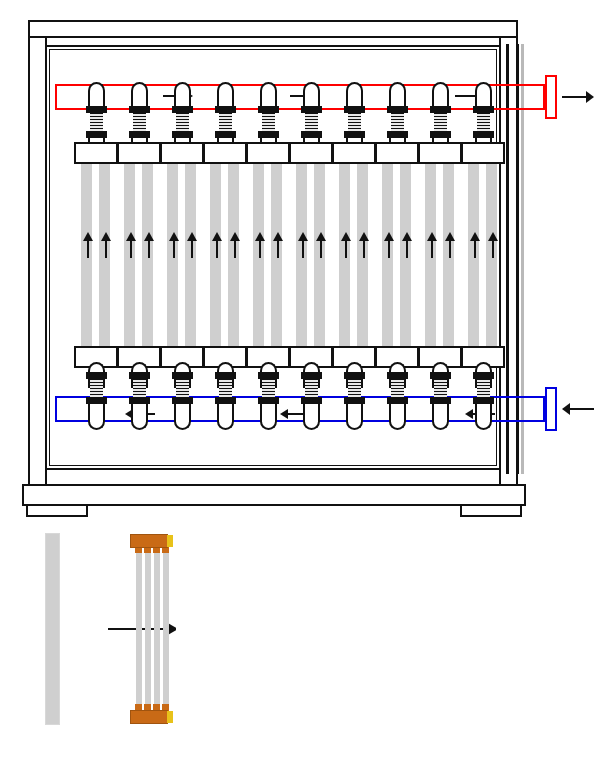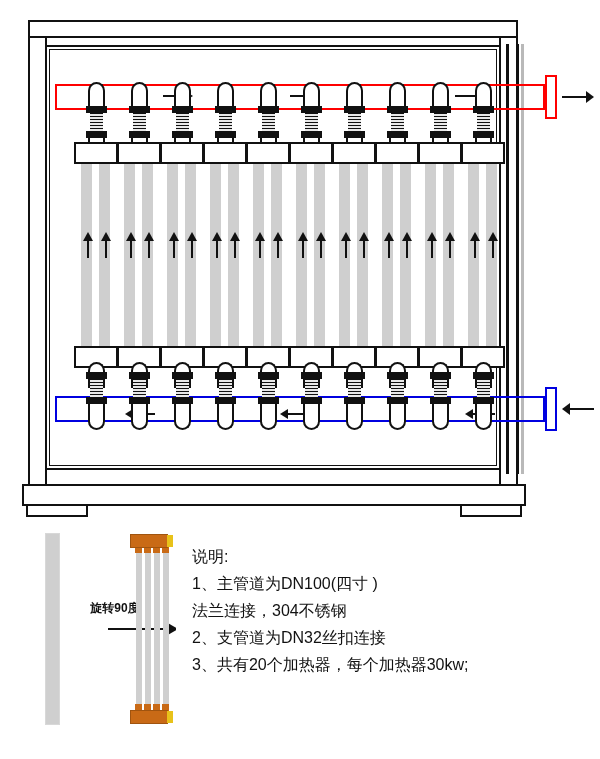--- a/index.html
+++ b/index.html
@@ -378,21 +378,20 @@
         <div class="cap dn" style="top:320px;"></div>
       </div>
     </div>
 
   <div class="flat-bar"></div>
 
   <svg class="arrow" style="left:108px;top:620px;" width="68" height="18">
     <line x1="0" y1="9" x2="58" y2="9" stroke="#111" stroke-width="2"></line>
     <polygon points="58,2 70,9 58,16" fill="#111"></polygon>
   </svg>
-  <div class="rot-label">旋转90度</div>
 
   <div class="mini">
     <div class="mtube" style="left:10px;"></div>
     <div class="mtube" style="left:19px;"></div>
     <div class="mtube" style="left:28px;"></div>
     <div class="mtube" style="left:37px;"></div>
 
     <div class="mneck" style="left:9px;top:14px;"></div>
     <div class="mneck" style="left:18px;top:14px;"></div>
     <div class="mneck" style="left:27px;top:14px;"></div>
@@ -401,21 +400,14 @@
     <div class="mtab" style="left:41px;top:5px;"></div>
 
     <div class="mneck" style="left:9px;top:174px;"></div>
     <div class="mneck" style="left:18px;top:174px;"></div>
     <div class="mneck" style="left:27px;top:174px;"></div>
     <div class="mneck" style="left:36px;top:174px;"></div>
     <div class="mhead" style="top:180px;"></div>
     <div class="mtab" style="left:41px;top:181px;"></div>
   </div>
 
-  <div class="legend">
-    <div>说明:</div>
-    <div>1、主管道为DN100(四寸 )</div>
-    <div>法兰连接，304不锈钢</div>
-    <div>2、支管道为DN32丝扣连接</div>
-    <div>3、共有20个加热器，每个加热器30kw;</div>
-  </div>
 
 </div>
 
 </body></html>

